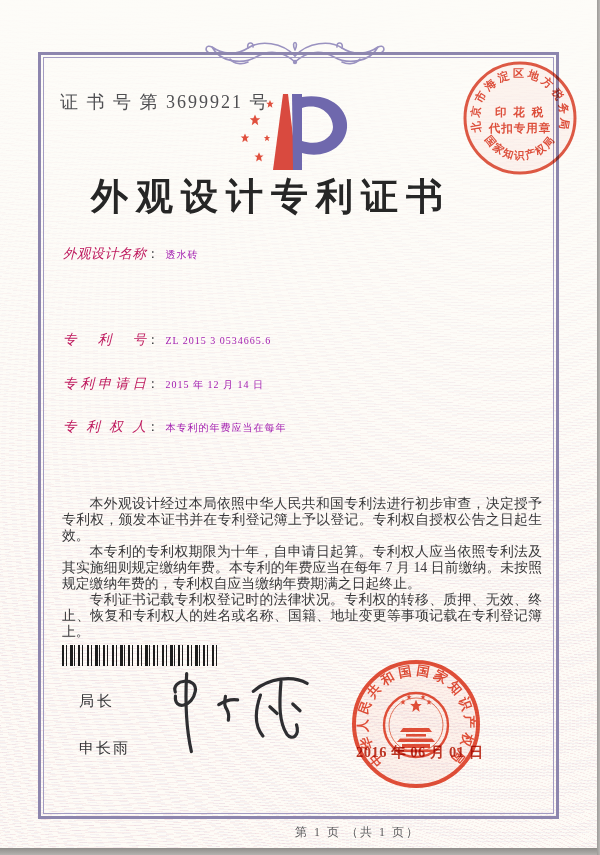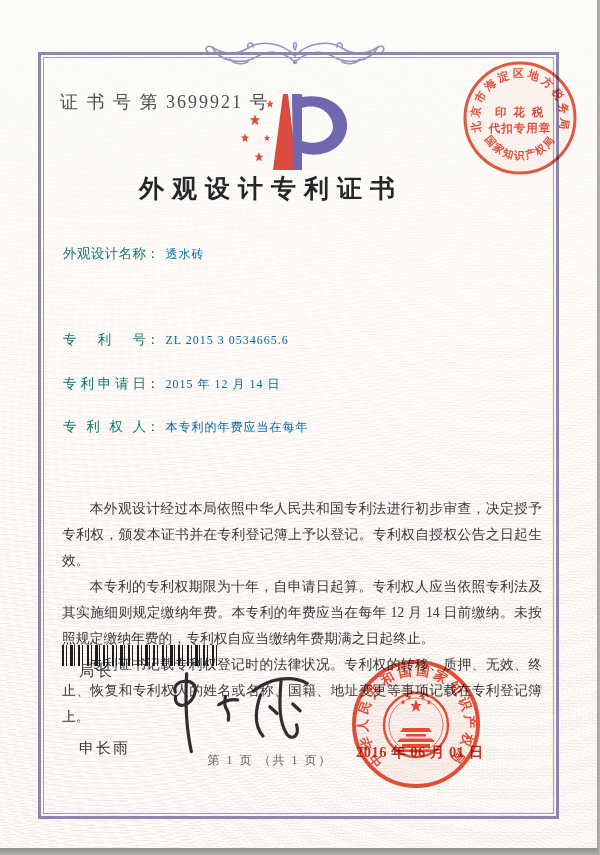--- a/index.html
+++ b/index.html
@@ -30,62 +30,63 @@
     position:absolute; inset:2px; border:1px solid #a29bc2;
   }
   .ornament { position:absolute; left:200px; top:32px; width:190px; height:48px; }
   .cert-number {
     position:absolute; left:60px; top:78px;
     font-size:18px; letter-spacing:2px; color:#4f4f52;margin-top:12px;
   }
   .logo { position:absolute; left:236px; top:91px; width:126px; height:82px; }
   .title {
     position:absolute; left:38px; top:172px; width:466px;
-    text-align:center; font-size:25px; font-weight:700;
+    text-align:center; font-size:37px; font-weight:700;
     letter-spacing:8px; color:#262626;
   }
   .field { position:absolute; left:63px; white-space:nowrap; color:#3e3e40; }
   .flabel {
     display:inline-block; width:83px; font-size:13.5px;
-    text-align:justify; text-align-last:justify; color:#0f766e;
+    text-align:justify; text-align-last:justify; color:#be185d;
     vertical-align:baseline;
+    font-style:italic;
   }
   .fcolon { font-size:13.5px; margin-right:6px; color:#454548; }
-  .fvalue { font-size:12px; letter-spacing:1px; color:#0369a1; }
+  .fvalue { font-size:10px; letter-spacing:1px; color:#a21caf; }
   .body-text {
     position:absolute; left:62px; top:496px; width:480px;
-    font-size:13.8px; line-height:26px; color:#38383a;
+    font-size:13.8px; line-height:16px; color:#38383a;
     text-align:justify;
   }
   .body-text p { text-indent:2em; margin:0; }
   .barcode {
     position:absolute; left:62px; top:645px; width:158px; height:21px;
     background:
       repeating-linear-gradient(90deg,
         #1c1c1c 0 2px, transparent 2px 4px,
         #1c1c1c 4px 5px, transparent 5px 8px,
         #1c1c1c 8px 11px, transparent 11px 12px,
         #1c1c1c 12px 13px, transparent 13px 16px,
         #1c1c1c 16px 18px, transparent 18px 20px,
         #1c1c1c 20px 21px, transparent 21px 25px);
   }
-  .director-title { position:absolute; left:79px; top:662px; font-size:15px; letter-spacing:3px; color:#353537; }
+  .director-title { position:absolute; left:79px; top:692px; font-size:15px; letter-spacing:3px; color:#353537; }
   .director-name  { position:absolute; left:79px; top:723px; font-size:15px; letter-spacing:2px; color:#353537;margin-top:16px; }
   .signature { position:absolute; left:142px; top:666px; width:185px; height:90px; transform:rotate(-2deg); }
   .seal { mix-blend-mode:multiply; }
   .tax-seal { position:absolute; left:458px; top:56px; width:124px; height:124px; }
   .office-seal { position:absolute; left:347px; top:655px; width:138px; height:138px; }
   .seal-date {
     position:absolute; left:356px; top:743px; width:140px;
     font-size:14.5px; font-weight:700; letter-spacing:.5px;
     color:#c23a28; mix-blend-mode:multiply; white-space:nowrap;
   }
   .footer {
-    position:absolute; left:120px; top:752px; width:300px;
-    text-align:center; font-size:12px; letter-spacing:2px; color:#5c5c5e;
+    position:absolute; left:120px; top:824px; width:300px;
+    text-align:right; font-size:12px; letter-spacing:2px; color:#5c5c5e;
   }
   .edge-bottom { position:absolute; left:0; bottom:0; width:600px; height:7px; background:linear-gradient(180deg,#8f8d8a,#b4b2af); }
   .edge-right  { position:absolute; right:0; top:0; width:3px; height:855px; background:linear-gradient(90deg,#9c9a97,#b9b7b4); }
   svg text { font-family:"Liberation Serif","DejaVu Serif",serif; }
 </style>
 </head>
 <body>
 
 <div class="paper">
 
@@ -134,21 +135,21 @@
   </div>
   <div class="field" style="top:374px">
     <span class="flabel">专利申请日</span><span class="fcolon">：</span><span class="fvalue">2015 年 12 月 14 日</span>
   </div>
   <div class="field" style="top:417px">
     <span class="flabel">专 利 权 人</span><span class="fcolon">：</span><span class="fvalue">本专利的年费应当在每年</span>
   </div>
 
   <div class="body-text">
     <p>本外观设计经过本局依照中华人民共和国专利法进行初步审查，决定授予专利权，颁发本证书并在专利登记簿上予以登记。专利权自授权公告之日起生效。</p>
-    <p>本专利的专利权期限为十年，自申请日起算。专利权人应当依照专利法及其实施细则规定缴纳年费。本专利的年费应当在每年 12 月 14 日前缴纳。未按照规定缴纳年费的，专利权自应当缴纳年费期满之日起终止。</p>
+    <p>本专利的专利权期限为十年，自申请日起算。专利权人应当依照专利法及其实施细则规定缴纳年费。本专利的年费应当在每年 7 月 14 日前缴纳。未按照规定缴纳年费的，专利权自应当缴纳年费期满之日起终止。</p>
     <p>专利证书记载专利权登记时的法律状况。专利权的转移、质押、无效、终止、恢复和专利权人的姓名或名称、国籍、地址变更等事项记载在专利登记簿上。</p>
   </div>
 
   <div class="barcode"></div>
 
   <div class="director-title">局长</div>
   <div class="director-name">申长雨</div>
 
   <svg class="signature" viewBox="0 0 185 90">
     <g stroke="#2e2e31" stroke-width="3.2" fill="none" stroke-linecap="round">

